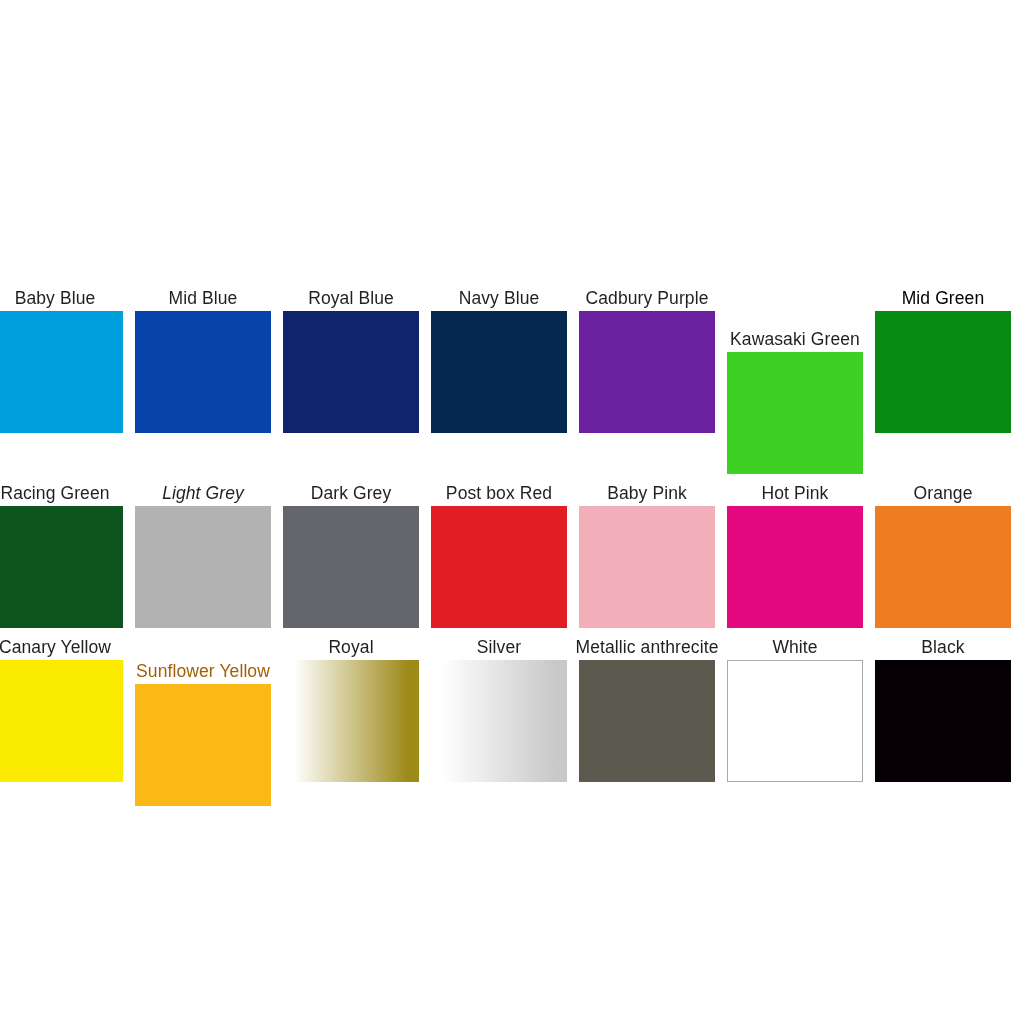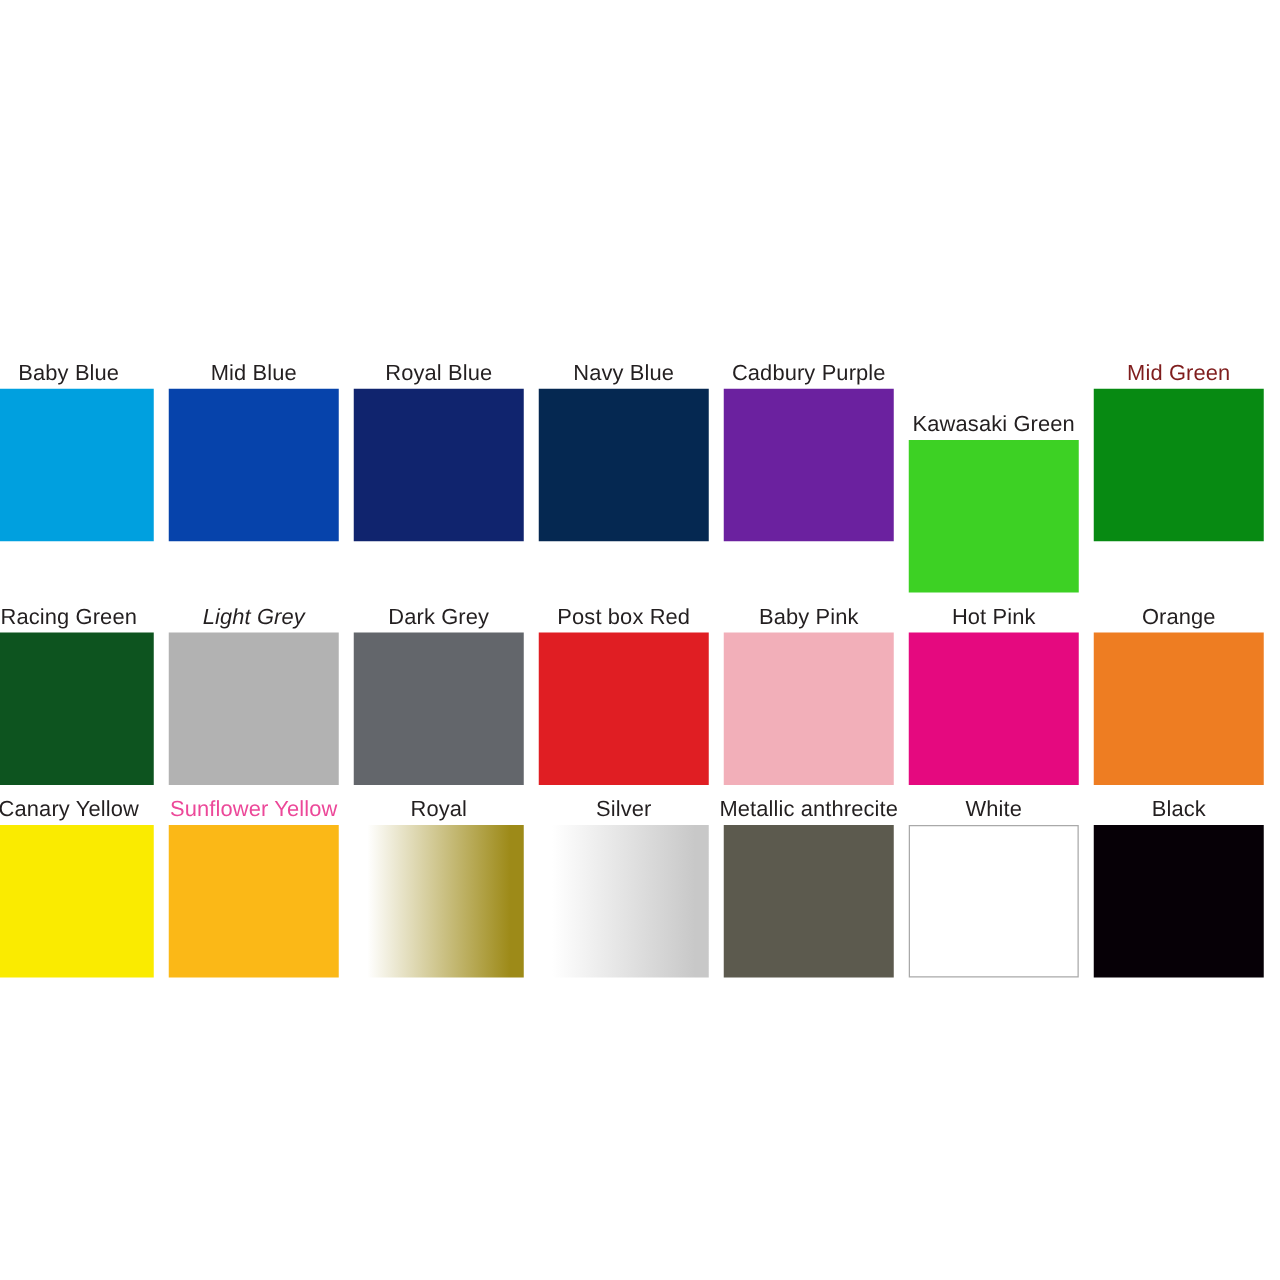--- a/index.html
+++ b/index.html
@@ -95,21 +95,21 @@
       </div>
       <div class="swatch-cell">
         <div class="swatch-label" style="color: rgb(35, 31, 32);">Cadbury Purple</div>
         <div class="swatch-chip" style="background: rgb(107, 33, 159);"></div>
       </div>
       <div class="swatch-cell">
         <div class="swatch-label" style="color: rgb(35, 31, 32); margin-top: 41px;">Kawasaki Green</div>
         <div class="swatch-chip" style="background: rgb(61, 209, 36);"></div>
       </div>
       <div class="swatch-cell">
-        <div class="swatch-label" style="color: #7f1d1d;">Mid Green</div>
+        <div class="swatch-label" style="color: #000000;">Mid Green</div>
         <div class="swatch-chip" style="background: rgb(7, 138, 18);"></div>
       </div>
     </div>
 
     <div class="swatch-row">
       <div class="swatch-cell">
         <div class="swatch-label" style="color: rgb(35, 31, 32);">Racing Green</div>
         <div class="swatch-chip" style="background: rgb(13, 84, 31);"></div>
       </div>
       <div class="swatch-cell">
@@ -137,21 +137,21 @@
         <div class="swatch-chip" style="background: rgb(238, 125, 34);"></div>
       </div>
     </div>
 
     <div class="swatch-row">
       <div class="swatch-cell">
         <div class="swatch-label" style="color: rgb(35, 31, 32);">Canary Yellow</div>
         <div class="swatch-chip" style="background: rgb(250, 235, 0);"></div>
       </div>
       <div class="swatch-cell">
-        <div class="swatch-label" style="color: #ec4899;">Sunflower Yellow</div>
+        <div class="swatch-label" style="color: #a16207; margin-top: 24px;">Sunflower Yellow</div>
         <div class="swatch-chip" style="background: rgb(251, 184, 23);"></div>
       </div>
       <div class="swatch-cell">
         <div class="swatch-label" style="color: rgb(35, 31, 32);">Royal</div>
         <div class="swatch-chip" style="background: linear-gradient(to right, rgb(255, 255, 255) 0%, rgb(255, 255, 255) 8%, rgb(157, 138, 24) 92%, rgb(157, 138, 24) 100%);"></div>
       </div>
       <div class="swatch-cell">
         <div class="swatch-label" style="color: rgb(35, 31, 32);">Silver</div>
         <div class="swatch-chip" style="background: linear-gradient(to right, rgb(255, 255, 255) 0%, rgb(255, 255, 255) 8%, rgb(200, 200, 200) 92%, rgb(200, 200, 200) 100%);"></div>
       </div>

